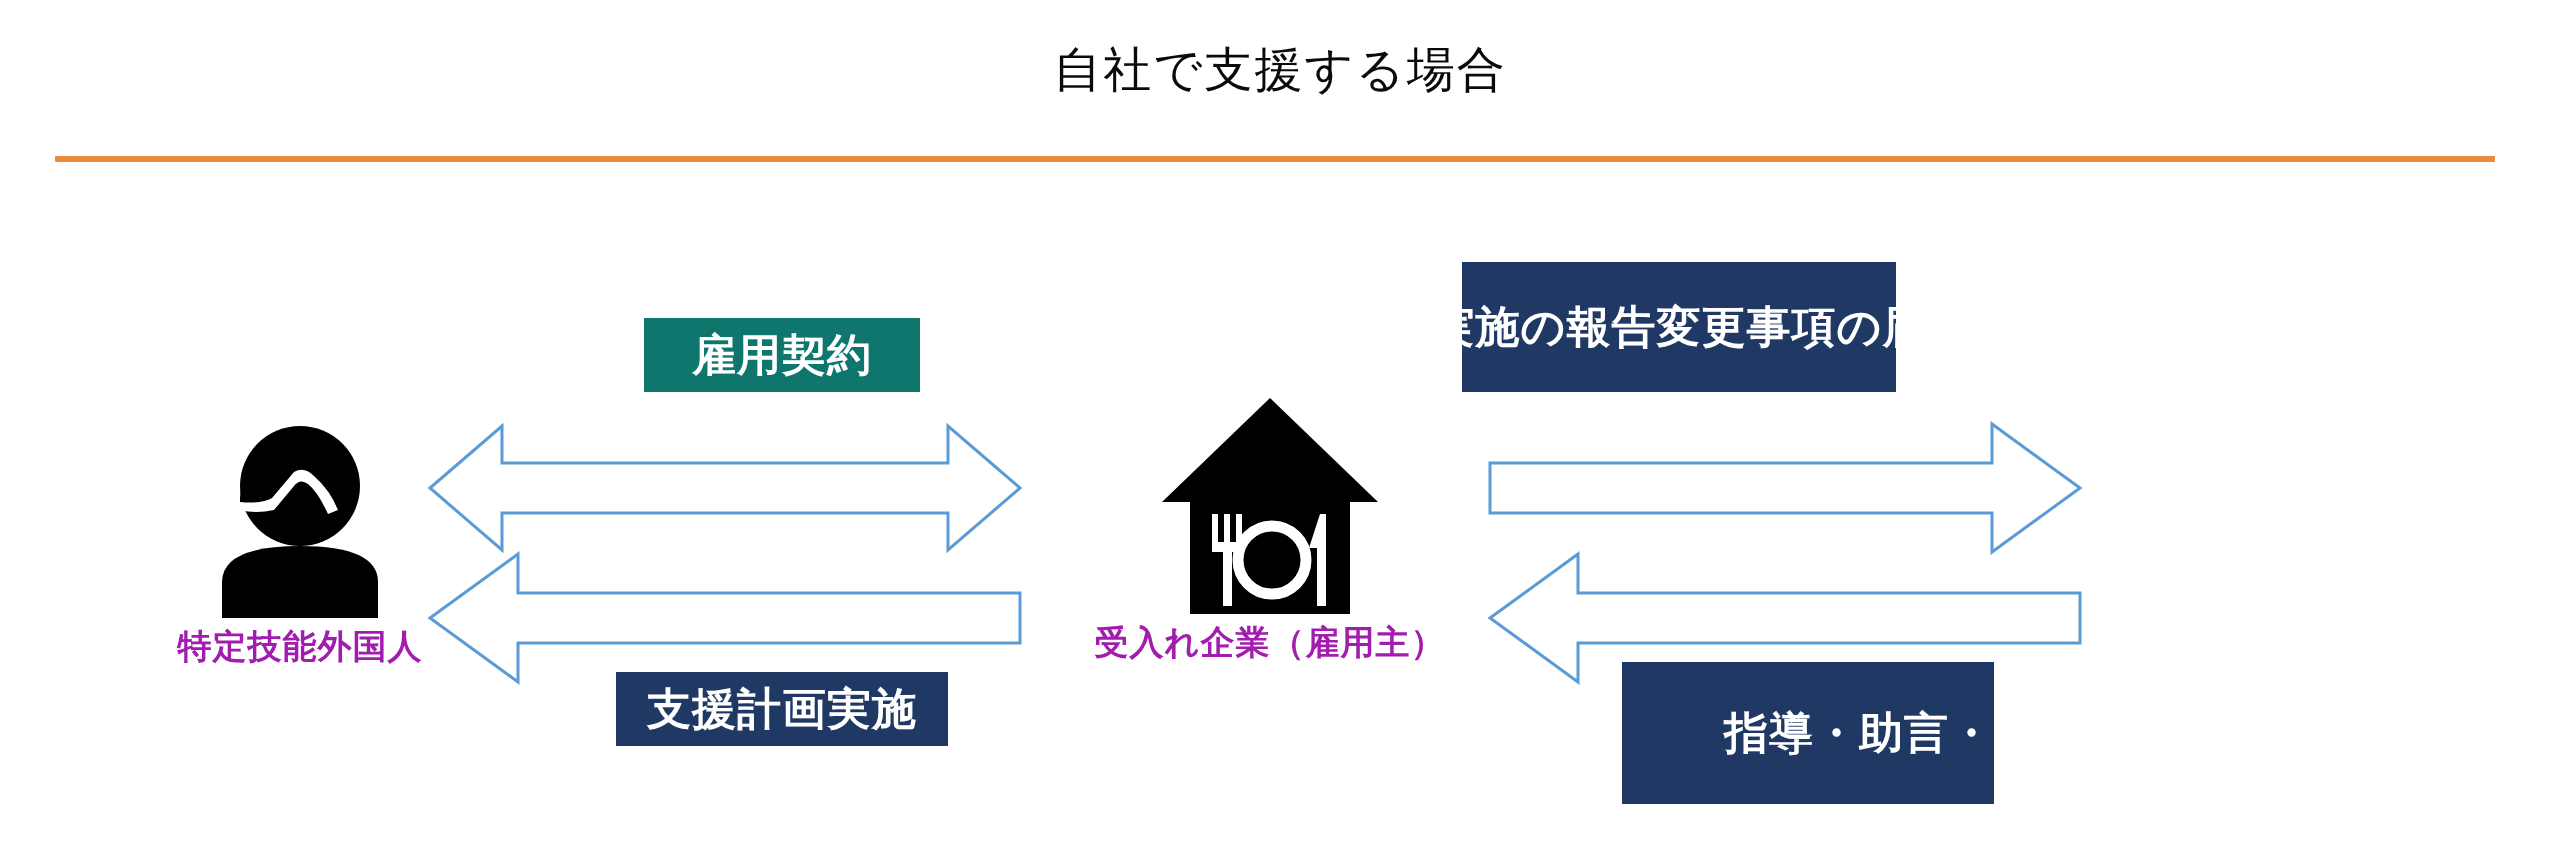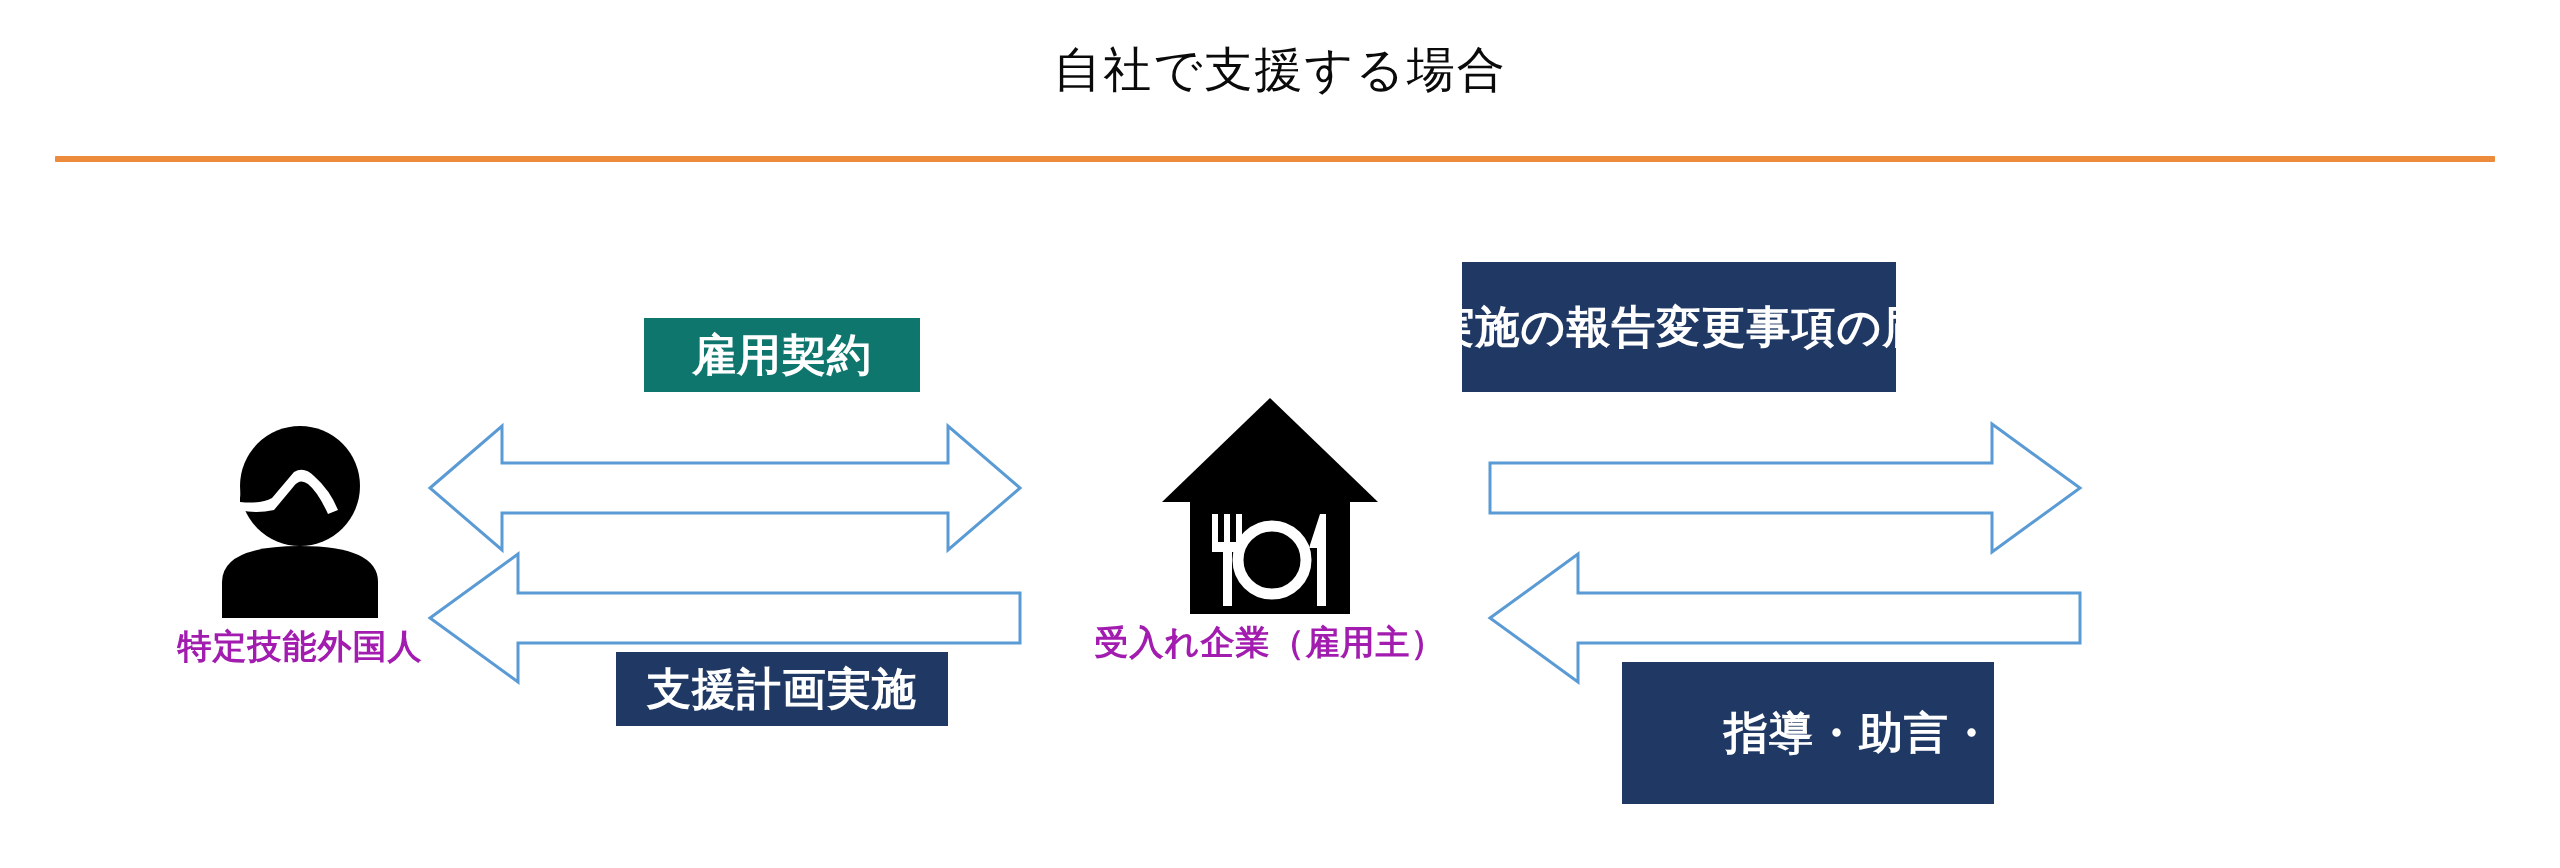--- a/index.html
+++ b/index.html
@@ -111,21 +111,21 @@
     left: 644px; top: 318px;
     width: 276px; height: 74px;
     font-size: 44px;
   }
   #label-report {
     left: 1462px; top: 262px;
     width: 434px; height: 130px;
     font-size: 44px;
   }
   #label-support {
-    left: 616px; top: 652px;
+    left: 616px; top: 672px;
     width: 332px; height: 74px;
     font-size: 44px;
   }
   #label-guidance {
     left: 1622px; top: 662px;
     width: 372px; height: 142px;
     font-size: 44px;
     justify-content: flex-end;
   }
 </style>

